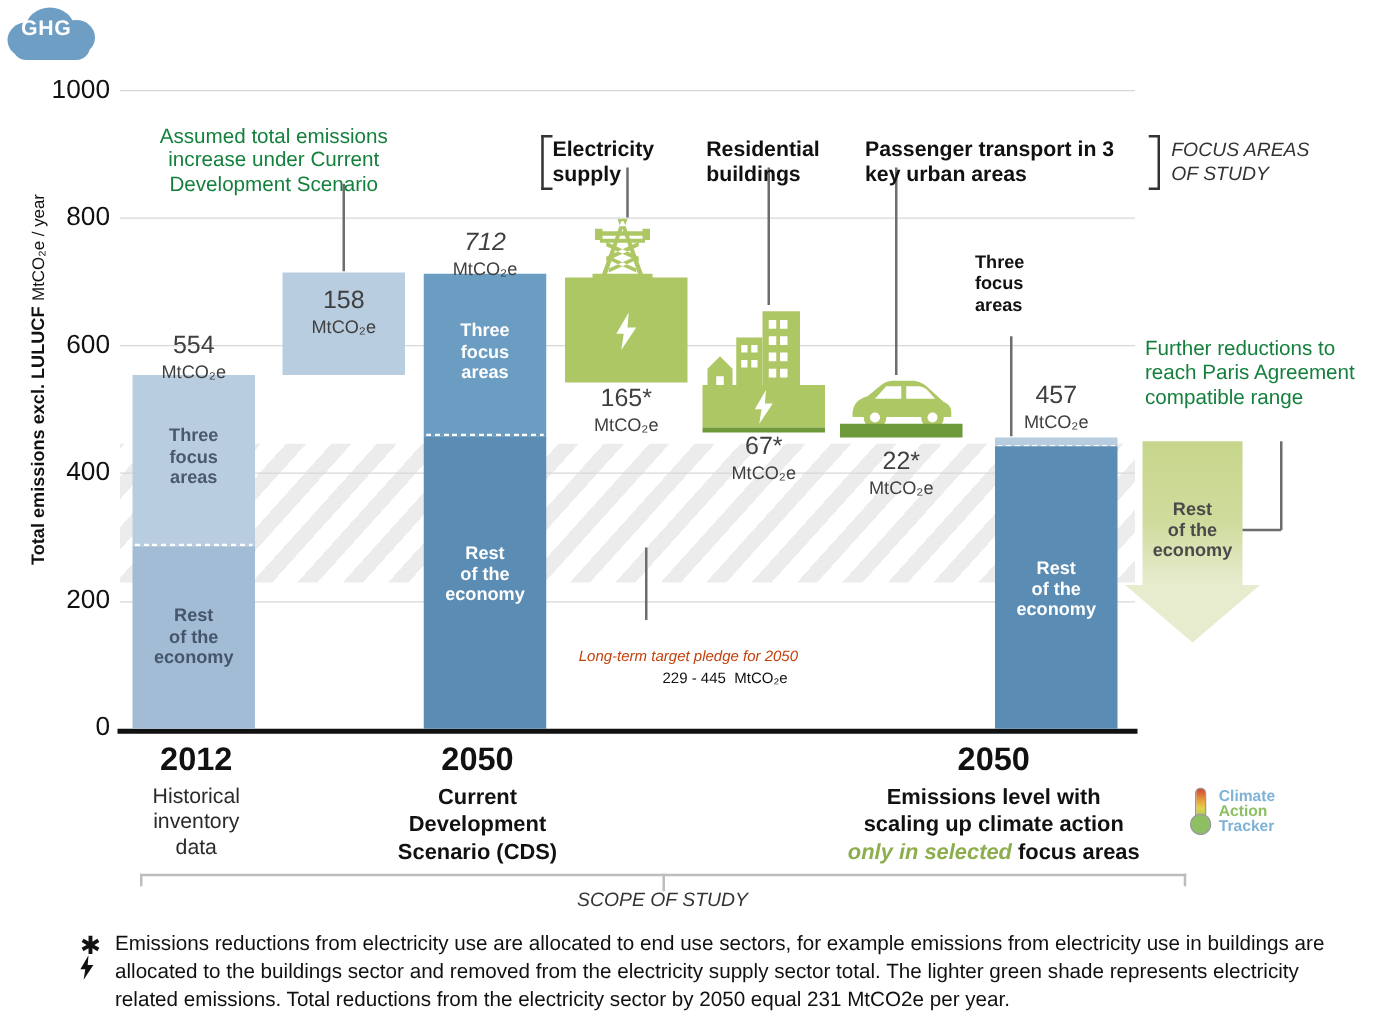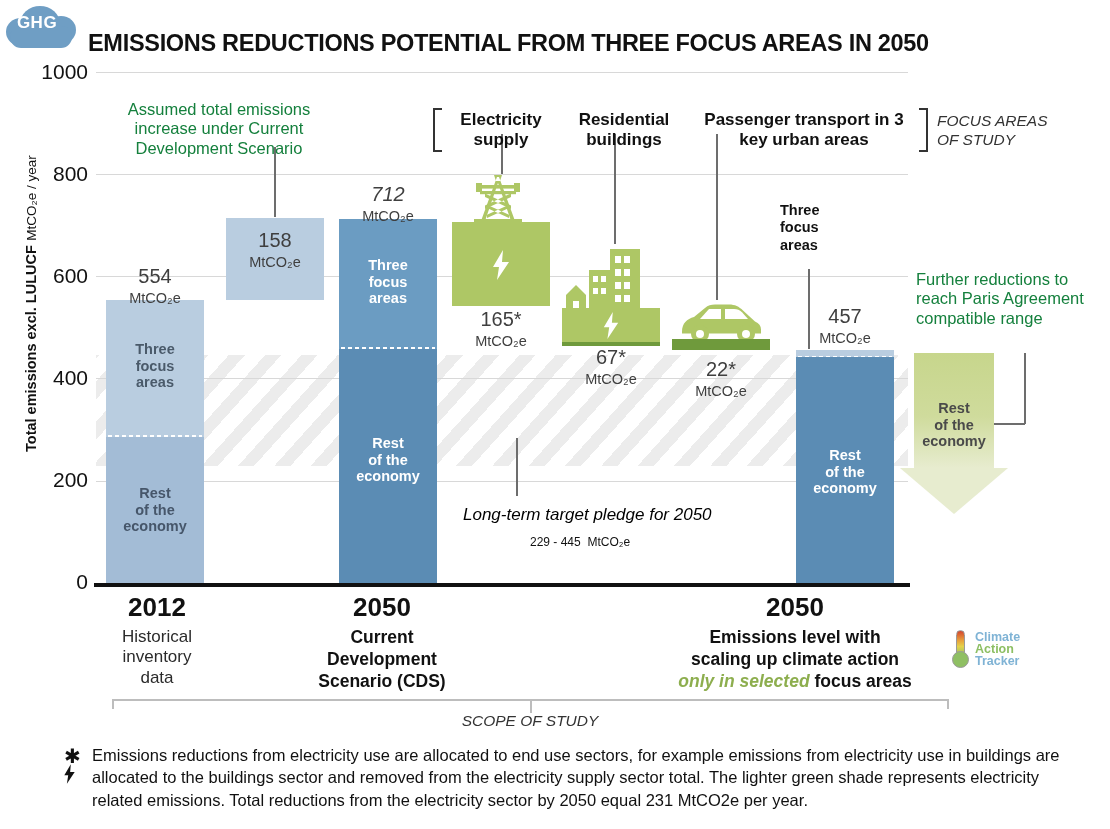--- a/index.html
+++ b/index.html
@@ -71,21 +71,21 @@
   }
   .dots {
     position:absolute; left:2px; right:2px; height:3px;
     background-image:repeating-linear-gradient(90deg,#fff 0 4px, transparent 4px 7px);
   }
   .val-num { position:absolute; text-align:center; font-size:20px; color:#3f3f3f; white-space:nowrap; }
   .val-unit { position:absolute; text-align:center; font-size:14.5px; color:#3f3f3f; white-space:nowrap; }
 
   
   .ann { position:absolute; font-size:16.5px; color:#15803d; line-height:1.18; }
-  .ann-b { position:absolute; font-size:17px; font-weight:bold; color:#111; line-height:1.18; text-align:center; }
+  .ann-b { position:absolute; font-size:17px; font-weight:bold; color:#111; line-height:1.18; text-align:left; }
   .leader { position:absolute; background:#6d6d6d; }
   .sq-bracket-l, .sq-bracket-r {
     position:absolute; width:9px; height:44px; border:2px solid #333;
   }
   .sq-bracket-l { border-right:none; }
   .sq-bracket-r { border-left:none; }
 
   .focus-areas-of-study {
     position:absolute; font-size:15.5px; font-style:italic; color:#333; line-height:1.2;
   }
@@ -99,21 +99,21 @@
 
   
   .scope-line { position:absolute; background:#bdbdbd; }
   .scope-label {
     position:absolute; font-size:15.5px; font-style:italic; color:#333;
     text-align:center; white-space:nowrap;
   }
 
   
   .pledge-ital {
-    position:absolute; font-size:17px; font-style:italic; color:#000000; white-space:nowrap;
+    position:absolute; font-size:12px; font-style:italic; color:#c2410c; white-space:nowrap;margin-top:13px;
   }
   .pledge-num {
     position:absolute; font-size:12px; color:#111; white-space:nowrap;
   }
 
   
   .arrow-body {
     position:absolute;
     background:linear-gradient(180deg,#c7d68c 0%,#cfdb9c 55%,#e7eccf 100%);
   }
@@ -160,21 +160,20 @@
 <div class="root">
 
   <div class="ghg-cloud">
     <div class="cl c1"></div>
       <div class="cl c2"></div>
       <div class="cl c3"></div>
       <div class="cl c4"></div>
   </div>
   <div class="ghg-text">GHG</div>
 
-  <div class="title-main">EMISSIONS REDUCTIONS POTENTIAL FROM THREE FOCUS AREAS IN 2050</div>
 
   <div class="ylabel-wrap" style="left:22px; top:452px;">
     <span class="ylabel-b">Total emissions excl. LULUCF</span>
     <span class="ylabel-n">MtCO₂e / year</span>
   </div>
 
   <div class="ytick" style="left:8px; top:60px; width:80px; text-align:right;">1000</div>
   <div class="ytick" style="left:8px; top:162px; width:80px; text-align:right;">800</div>
   <div class="ytick" style="left:8px; top:264px; width:80px; text-align:right;">600</div>
   <div class="ytick" style="left:8px; top:366px; width:80px; text-align:right;">400</div>

